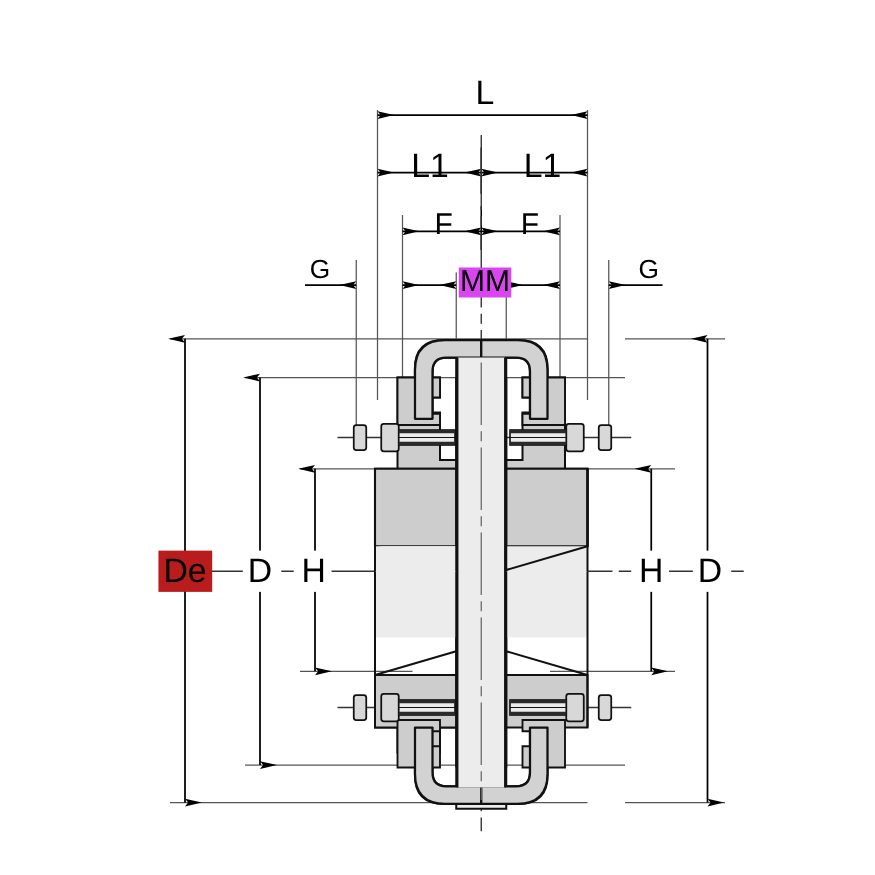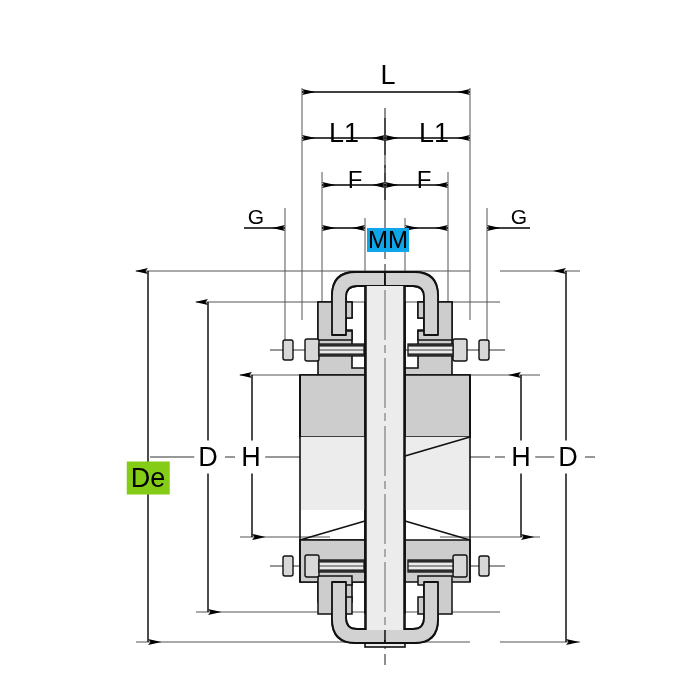--- a/index.html
+++ b/index.html
@@ -221,27 +221,27 @@
   <div class="dim-label" style="left:388px;top:75px;font-size:27px;transform:translate(-50%,-50%);">L</div>
 
   <div class="dim-label" style="left:344px;top:133px;font-size:27px;transform:translate(-50%,-50%);">L1</div>
 
   <div class="dim-label" style="left:434px;top:133px;font-size:27px;transform:translate(-50%,-50%);">L1</div>
 
   <div class="dim-label" style="left:355px;top:180px;font-size:24px;transform:translate(-50%,-50%);">F</div>
 
   <div class="dim-label" style="left:424px;top:180px;font-size:24px;transform:translate(-50%,-50%);">F</div>
 
-  <div class="dim-label" style="left:388px;top:240px;font-size:24px;transform:translate(-50%,-50%);background:#0ea5e9;padding:0 1px;">MM</div>
+  <div class="dim-label" style="left:388px;top:226px;font-size:24px;transform:translate(-50%,-50%);background:#d946ef;padding:0 1px;">MM</div>
 
   <div class="dim-label" style="left:256px;top:216px;font-size:21px;transform:translate(-50%,-50%);">G</div>
 
   <div class="dim-label" style="left:519px;top:216px;font-size:21px;transform:translate(-50%,-50%);">G</div>
 
-  <div class="dim-label" style="left:148px;top:478px;font-size:27px;transform:translate(-50%,-50%);background:#84cc16;padding:3px 4px;">De</div>
+  <div class="dim-label" style="left:148px;top:457px;font-size:27px;transform:translate(-50%,-50%);background:#b91c1c;padding:3px 4px;">De</div>
 
   <div class="dim-label" style="left:208px;top:457px;font-size:27px;transform:translate(-50%,-50%);background:#fff;padding:3px 4px;">D</div>
 
   <div class="dim-label" style="left:251px;top:457px;font-size:27px;transform:translate(-50%,-50%);background:#fff;padding:3px 4px;">H</div>
 
   <div class="dim-label" style="left:521px;top:457px;font-size:27px;transform:translate(-50%,-50%);background:#fff;padding:3px 4px;">H</div>
 
   <div class="dim-label" style="left:568px;top:457px;font-size:27px;transform:translate(-50%,-50%);background:#fff;padding:3px 4px;">D</div>
 
 </div>

